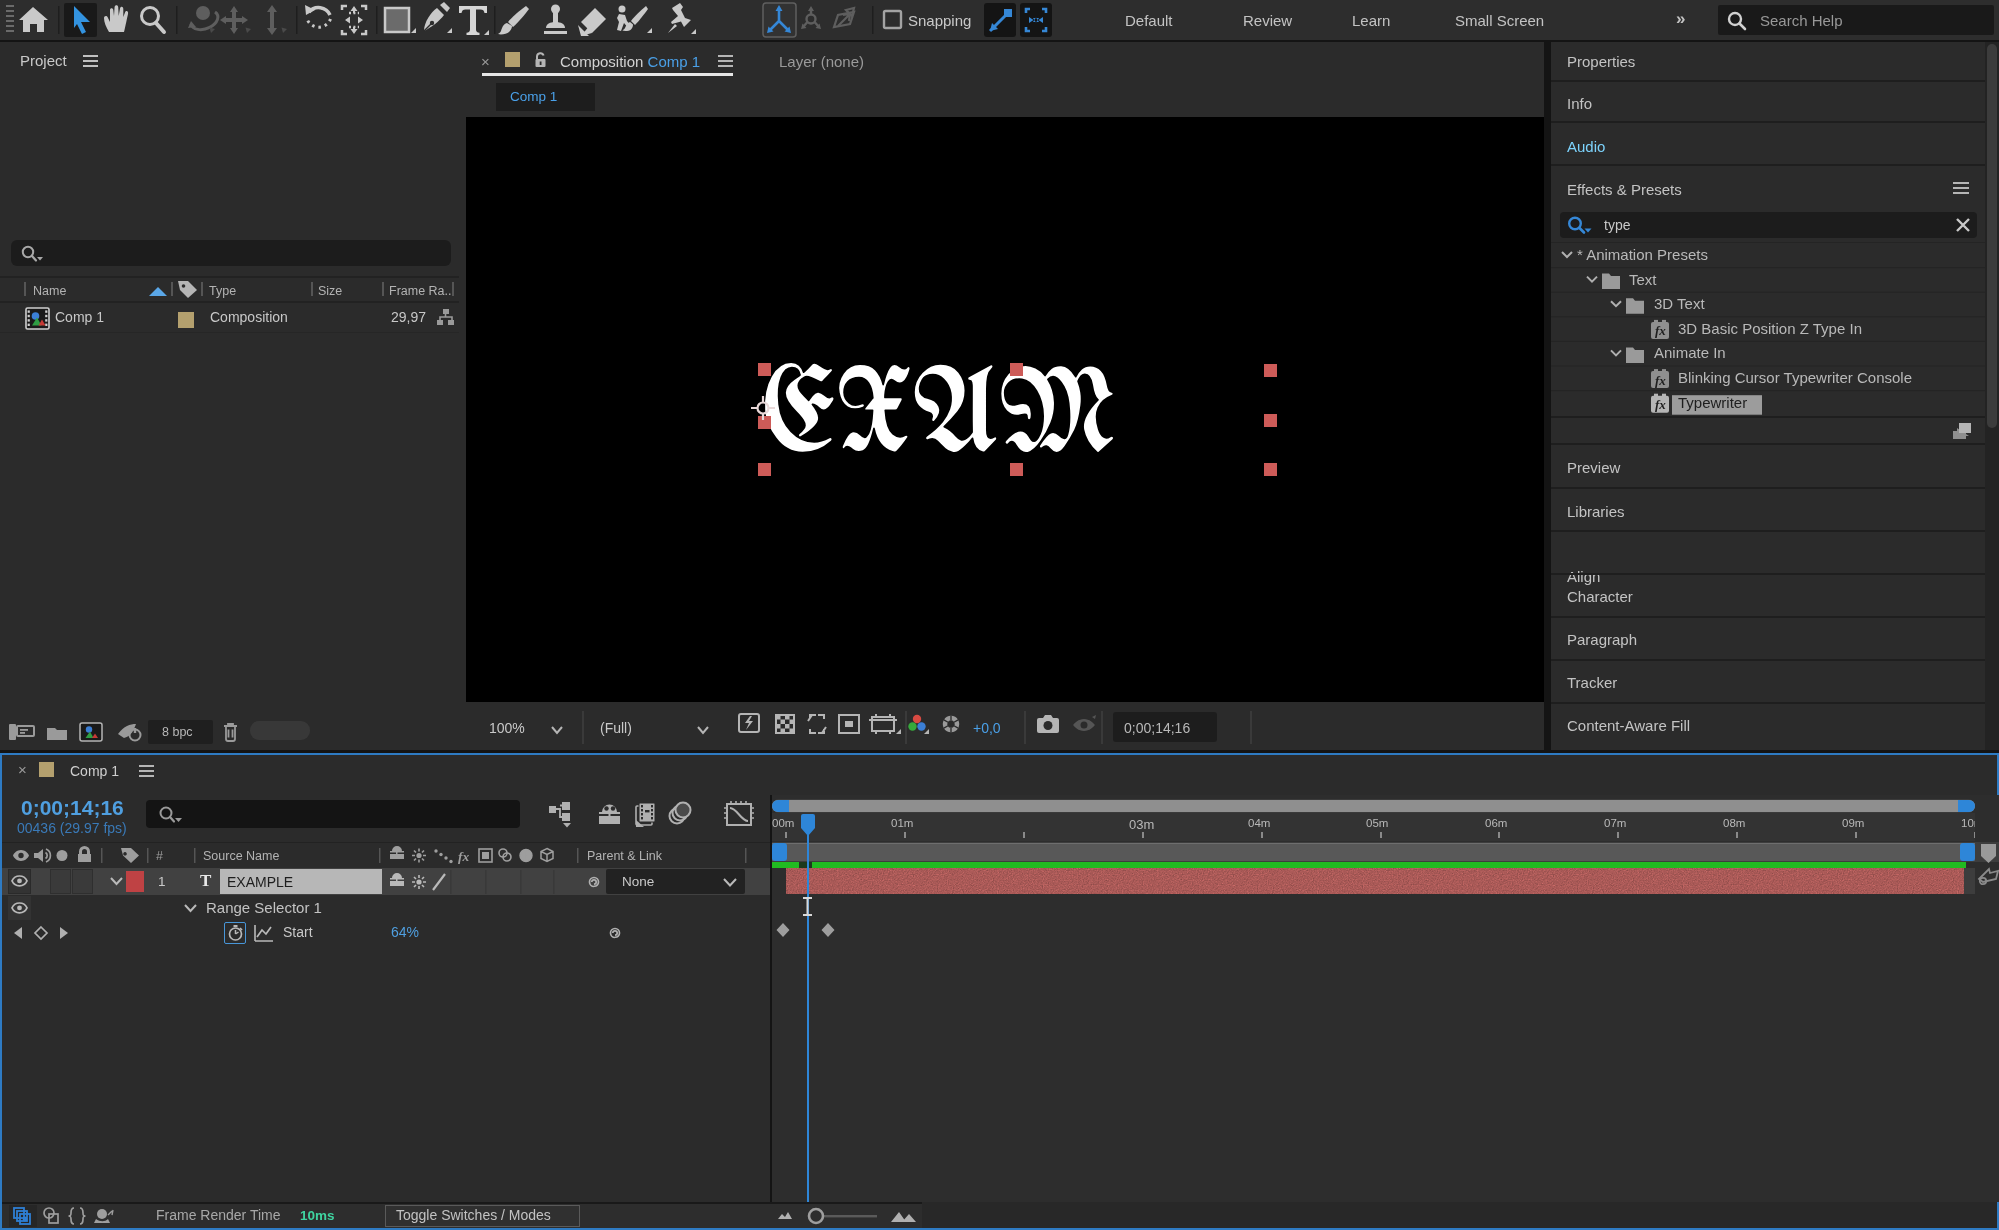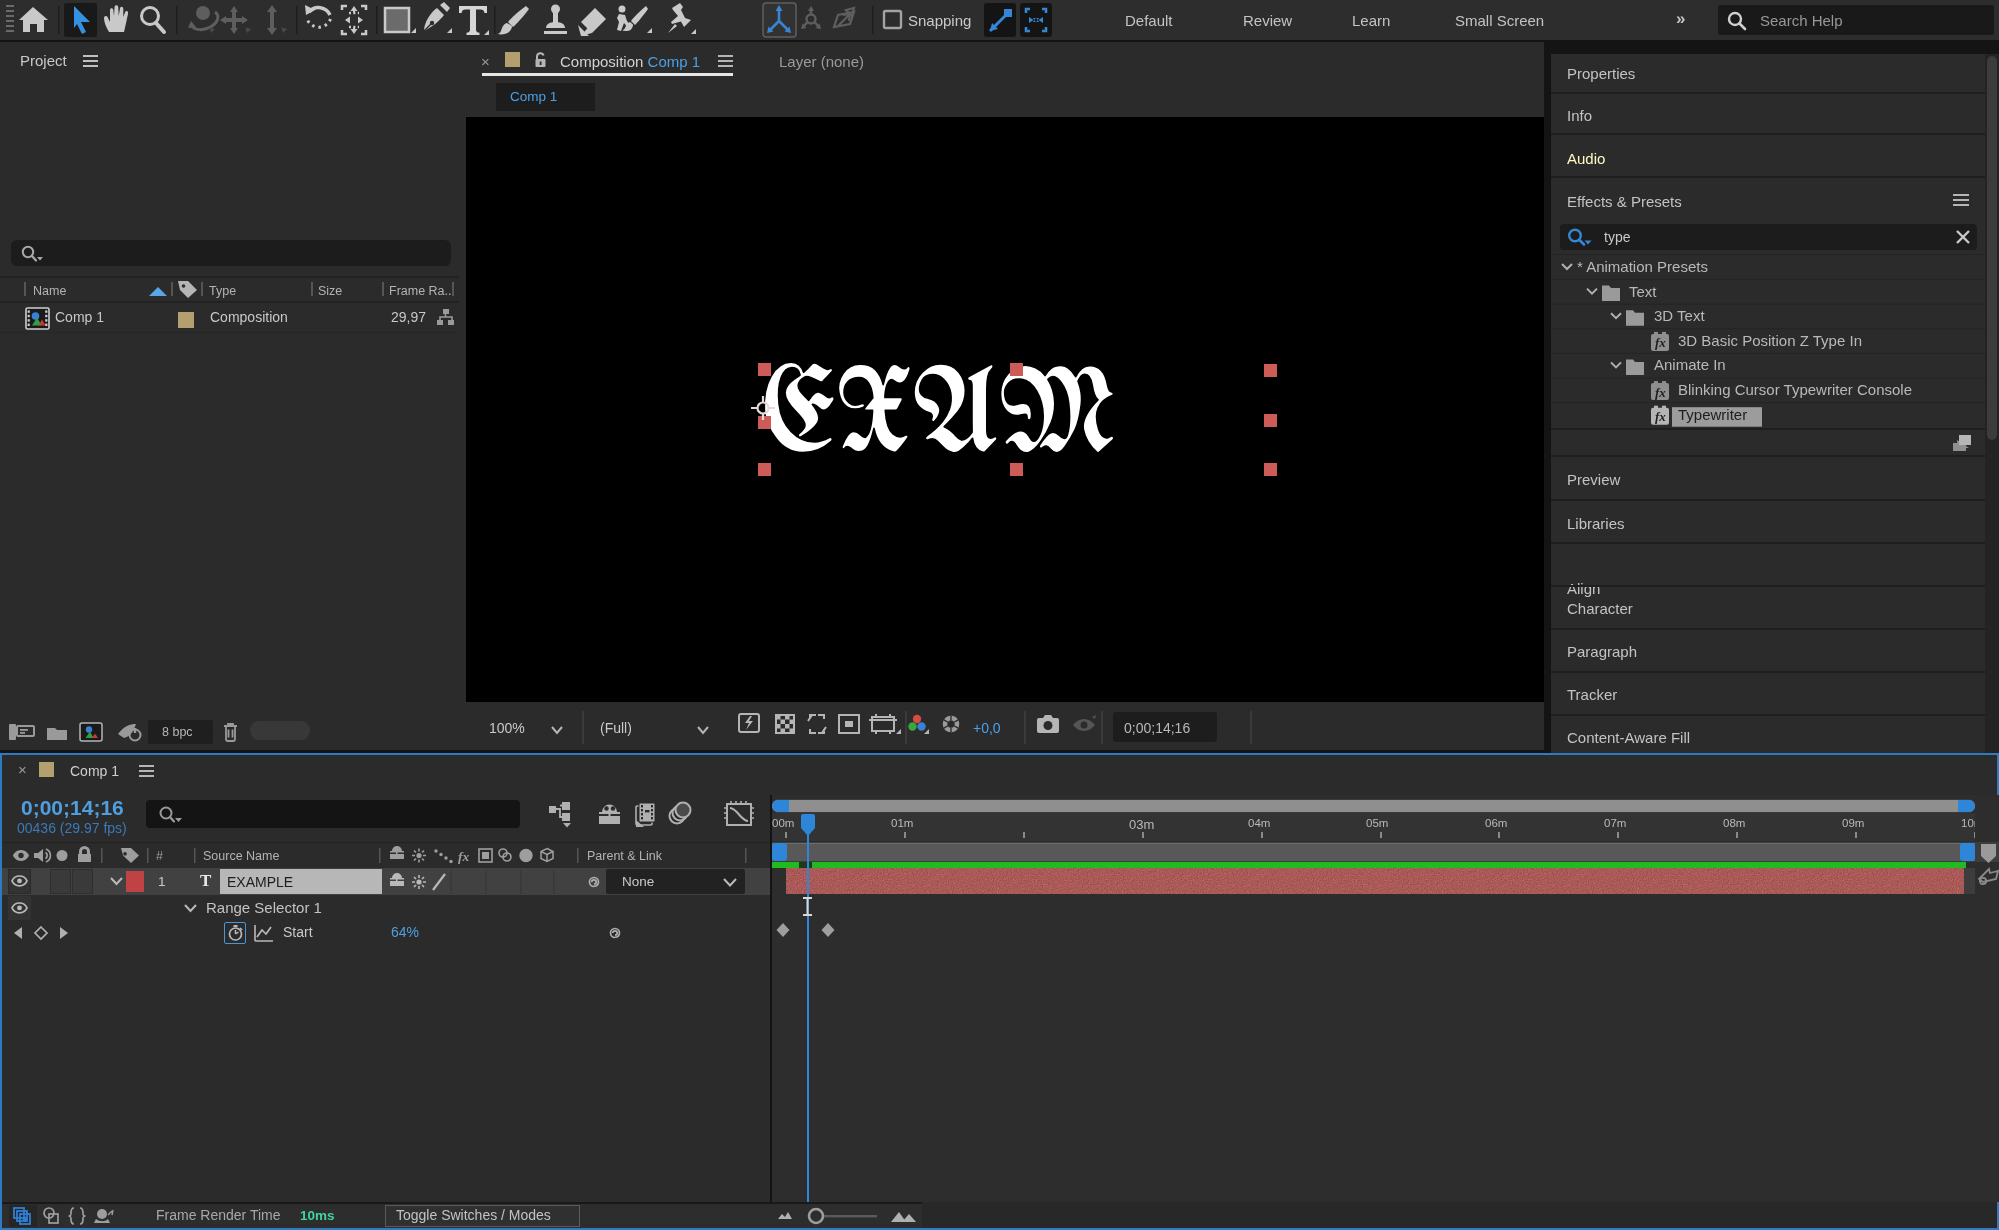--- a/index.html
+++ b/index.html
@@ -309,26 +309,26 @@
       <g fill="#555" fill-rule="evenodd">
           <path d="M48 5 c5.5 0 9.5 3.8 10.8 6 c-1.3 2.2 -5.3 6 -10.8 6 c-5.5 0 -9.5 -3.8 -10.8 -6 c1.3 -2.2 5.3 -6 10.8 -6 z M48 14.5 a3.5 3.5 0 1 0 0 -7 a3.5 3.5 0 0 0 0 7 z"></path>
           <path d="M56 3 l4 -2 -1 4 z"></path>
         </g>
     </svg>
     <div class="abs" style="left:635px;top:669px;width:1.5px;height:33px;background:#3a3a3a;"></div>
     <div class="abs" style="left:647px;top:670px;width:104px;height:30px;background:#1d1d1d;border-radius:3px;"></div>
     <div class="txt" style="left:658px;top:678px;font-size:14px;color:#b9b9b9;">0;00;14;16</div>
     <div class="abs" style="left:784px;top:669px;width:1.5px;height:33px;background:#3a3a3a;"></div>
   </div>
-  <div id="rightp" class="abs" style="left:1551px;top:42px;width:448px;height:708px;background:#2b2b2b;margin-top:12px;">
+  <div id="rightp" class="abs" style="left:1551px;top:42px;width:448px;height:708px;background:#2b2b2b;">
     <div class="txt" style="left:16px;top:11px;font-size:15px;color:#c3c3c3;">Properties</div>
     <div class="abs" style="left:0;top:38px;width:434px;height:1.5px;background:#1e1e1e;"></div>
     <div class="txt" style="left:16px;top:53px;font-size:15px;color:#c3c3c3;">Info</div>
     <div class="abs" style="left:0;top:79px;width:434px;height:1.5px;background:#1e1e1e;"></div>
-    <div class="txt" style="left:16px;top:96px;font-size:15px;color:#fef9c3;">Audio</div>
+    <div class="txt" style="left:16px;top:96px;font-size:15px;color:#7dd3fc;">Audio</div>
     <div class="abs" style="left:0;top:122px;width:434px;height:1.5px;background:#1e1e1e;"></div>
     <div class="txt" style="left:16px;top:139px;font-size:15px;color:#c3c3c3;">Effects &amp; Presets</div>
     <div class="abs" style="left:402px;top:140px;width:16px;height:2px;background:#b5b5b5;box-shadow:0 5px #b5b5b5,0 10px #b5b5b5;"></div>
     <div class="abs" style="left:9px;top:170px;width:417px;height:26px;background:#1c1c1c;border-radius:4px;"></div>
     <svg style="left:15px;top:173px;" width="28" height="22" viewBox="0 0 28 22">
         <circle cx="9" cy="8.5" r="5.8" fill="none" stroke="#3587d6" stroke-width="2.4"></circle>
         <path d="M13.5 13 L18 17.5" stroke="#3587d6" stroke-width="2.6" stroke-linecap="round"></path>
         <path d="M18.5 13.5 l7 0 -3.5 4 z" fill="#3587d6"></path>
       </svg>
     <div class="txt" style="left:53px;top:175px;font-size:14px;color:#c9c9c9;">type</div>

